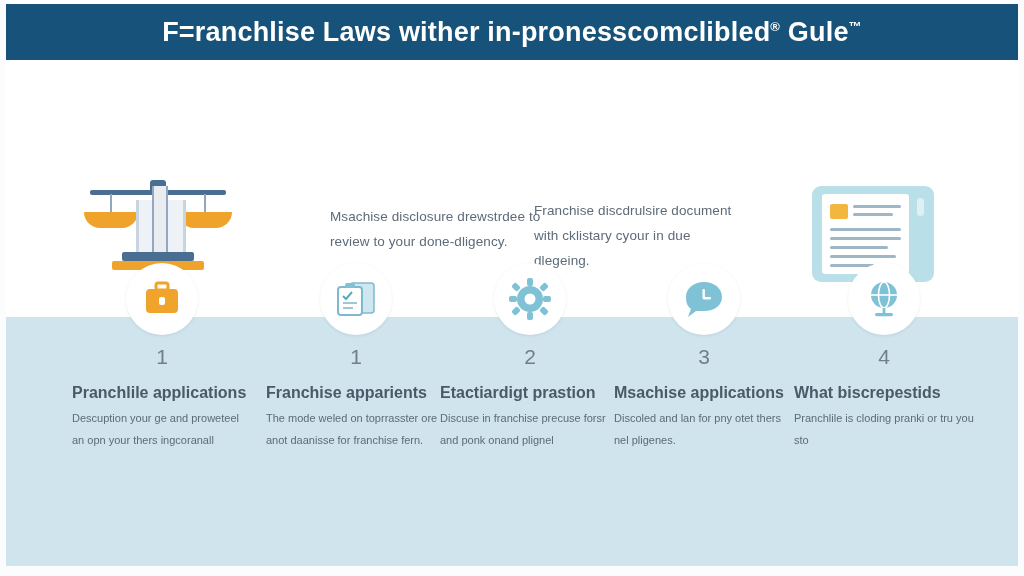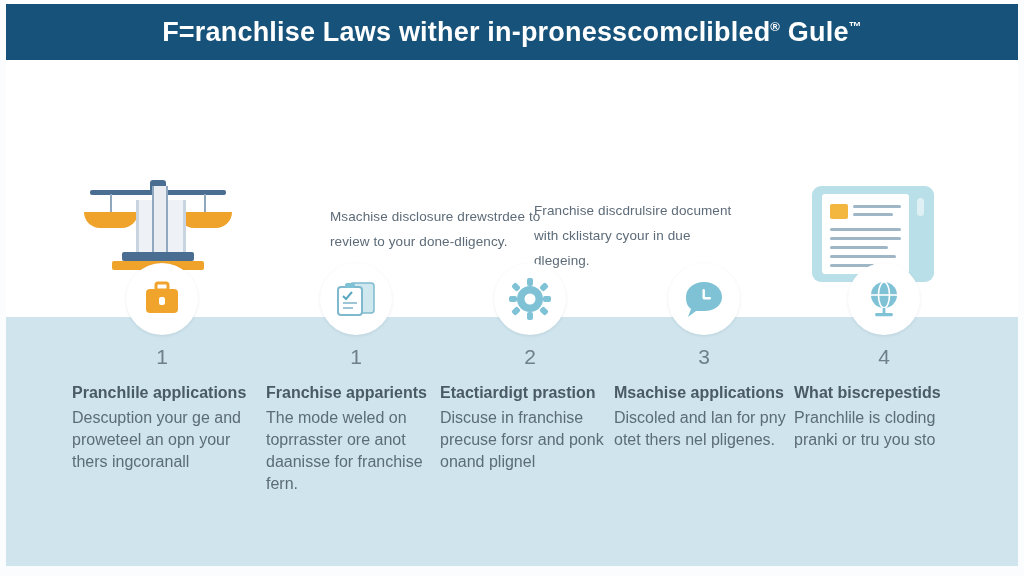--- a/index.html
+++ b/index.html
@@ -244,21 +244,21 @@
     font-size: 16px;
     font-weight: bold;
     line-height: 18px;
   }
   .step .body {
     position: absolute;
     left: 0;
     top: 90px;
     width: 100%;
     color: #5c6c78;
-    font-size: 16px;
+    font-size: 11px;
     line-height: 22px;
   }
   .step.s0 { left: 66px; }
   .step.s1 { left: 260px; }
   .step.s2 { left: 434px; }
   .step.s3 { left: 608px; }
   .step.s4 { left: 788px; }
   
   .glyph { display:block; }
 </style>

